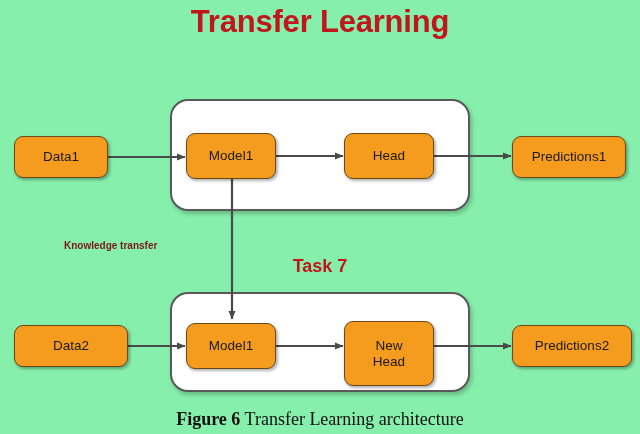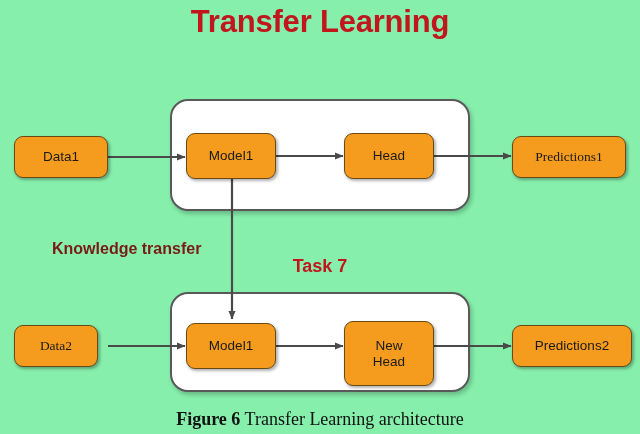--- a/index.html
+++ b/index.html
@@ -39,23 +39,23 @@
     font-weight: bold;
     color: #c1161c;
     font-family: "Liberation Sans", sans-serif;
     text-align: center;
   }
   #task1-title { left: 250px; top: 66px; width: 140px; }
   #task2-title { left: 250px; top: 256px; width: 140px; }
 
   .kt-label {
     position: absolute;
-    left: 52px;
+    left: 64px;
     top: 240px;
-    font-size: 16px;
+    font-size: 10px;
     font-weight: bold;
     color: #7a1a16;
     font-family: "Liberation Sans", sans-serif;
     white-space: nowrap;
   }
 
   
   .group-box {
     position: absolute;
     background: #ffffff;
@@ -82,23 +82,23 @@
     font-size: 13.5px;
     line-height: 1.12;
     font-family: "Liberation Sans", sans-serif;
     box-shadow: 1.5px 2px 3px rgba(0,0,0,0.30);
     z-index: 5;
   }
 
   #node-data1        { left: 14px;  top: 136px; width: 94px; height: 42px; }
   #node-model1-t1    { left: 186px; top: 133px; width: 90px; height: 46px; }
   #node-head         { left: 344px; top: 133px; width: 90px; height: 46px; }
-  #node-predictions1 { left: 512px; top: 136px; width: 114px; height: 42px; font-family: Liberation Serif, serif; }
-
-  #node-data2        { left: 14px;  top: 325px; width: 84px; height: 42px; font-family: Liberation Serif, serif; }
+  #node-predictions1 { left: 512px; top: 136px; width: 114px; height: 42px; }
+
+  #node-data2        { left: 14px;  top: 325px; width: 114px; height: 42px; }
   #node-model1-t2    { left: 186px; top: 323px; width: 90px; height: 46px; }
   #node-newhead      { left: 344px; top: 321px; width: 90px; height: 65px; }
   #node-predictions2 { left: 512px; top: 325px; width: 120px; height: 42px; }
 
   
   #wires {
     position: absolute;
     left: 0;
     top: 0;
     width: 640px;

